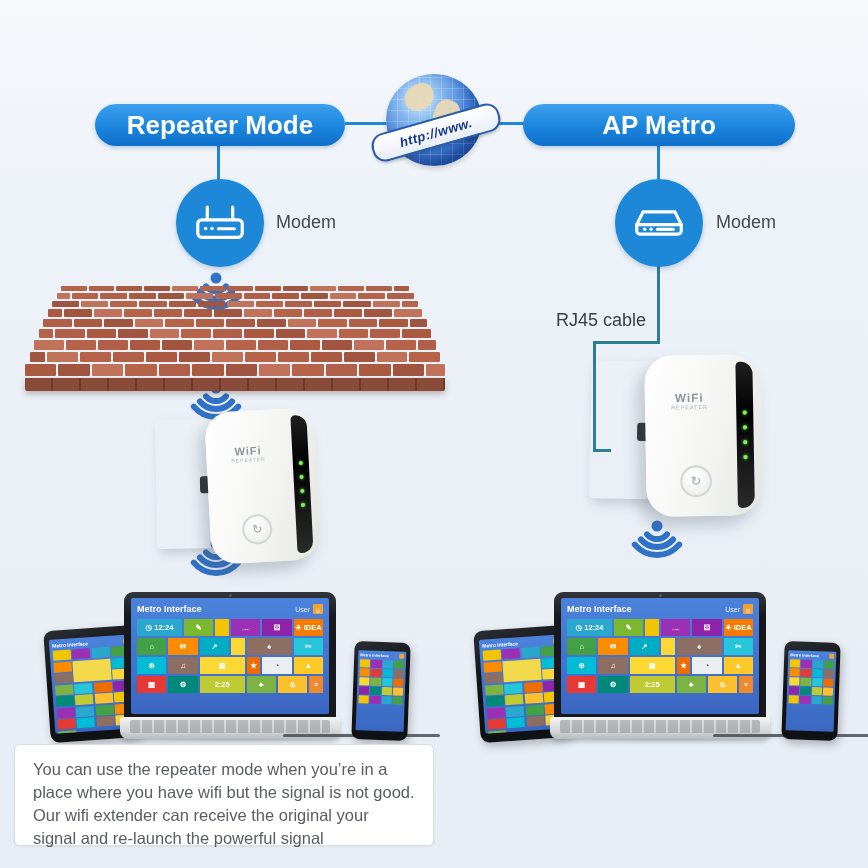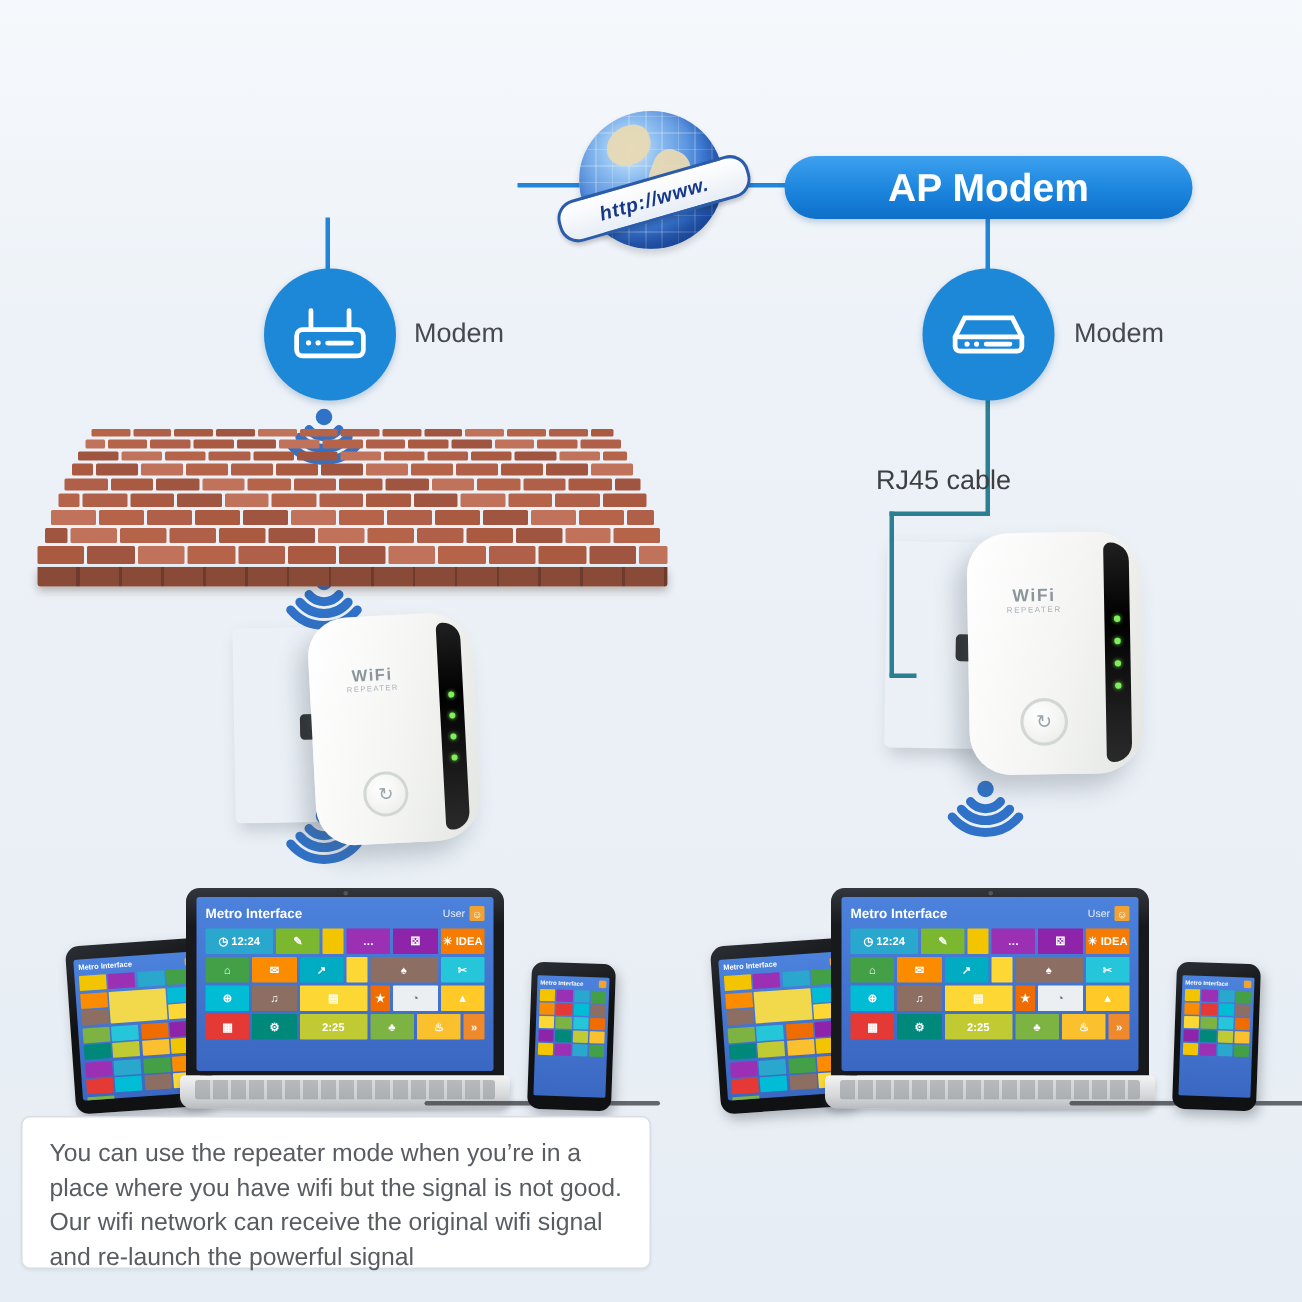--- a/index.html
+++ b/index.html
@@ -76,21 +76,21 @@
   .black-strip{position:absolute;right:8px;top:7px;bottom:7px;width:16px;
      background:linear-gradient(180deg,#202020,#000 35%,#1c1c1c 75%,#2a2a2a);
      border-radius:8px 22px 22px 8px;display:flex;flex-direction:column;
      align-items:center;justify-content:center;gap:10px;padding:14px 0;}
   .led{width:4px;height:4px;border-radius:50%;background:#7ef05a;box-shadow:0 0 3px #7ef05a;}
   .wps{position:absolute;left:32px;bottom:18px;width:26px;height:26px;border-radius:50%;
      border:2px solid #d2d7d5;background:radial-gradient(circle at 40% 35%,#ffffff,#e9ebe8);
      display:flex;align-items:center;justify-content:center;font-size:12px;color:#9aa4a9;}
 
   
-  .cable-label{font-size:18px;color:#3c4043;margin-left:28px;}
+  .cable-label{font-size:18px;color:#3c4043;}
 
   
   .trio{width:415px;height:152px;}
   .shadow-e{position:absolute;border-radius:50%;background:radial-gradient(ellipse,rgba(70,75,85,.35),rgba(70,75,85,0) 70%);}
   .laptop{position:absolute;left:95px;top:2px;width:220px;}
   .lcd{margin:0 auto;width:198px;height:116px;background:linear-gradient(180deg,#33363c,#17191d 20%);
        border-radius:9px 9px 0 0;padding:6px 7px 3px;position:relative;}
   .cam{position:absolute;left:50%;top:2px;width:3px;height:3px;margin-left:-1px;border-radius:50%;background:#555;}
   .mscreen{width:100%;height:100%;background:linear-gradient(180deg,#4c82dc,#3a67c2);border-radius:2px;
        padding:4px 6px;box-sizing:border-box;overflow:hidden;}
@@ -141,22 +141,25 @@
 
   <div class="abs line-blue" style="left:217px;top:145px;width:3px;height:36px;"></div>
   <div class="abs line-blue" style="left:657px;top:145px;width:3px;height:36px;"></div>
 
   <div class="abs line-teal" style="left:657px;top:265px;width:3px;height:78px;"></div>
   <div class="abs line-teal" style="left:593px;top:341px;width:67px;height:3px;"></div>
   <div class="abs line-teal" style="left:593px;top:341px;width:3px;height:110px;"></div>
   <div class="abs line-teal" style="left:593px;top:449px;width:18px;height:3px;"></div>
   <div class="abs cable-label" style="left:556px;top:310px;">RJ45 cable</div>
 
+  <div class="abs pill pill-left">
+    <span>Repeater Mode</span>
+  </div>
   <div class="abs pill pill-right">
-    <span>AP Modem</span>
+    <span>AP Metro</span>
   </div>
 
   <div class="abs globe">
     <div class="sphere">
       <div class="continent c1"></div>
       <div class="continent c2"></div>
       <div class="continent c3"></div>
     </div>
     <div class="ribbon">http://www.</div>
   </div>
@@ -621,15 +624,15 @@
             <div class="mini-tile" style="background: rgb(251, 192, 45);"></div>
             <div class="mini-tile" style="background: rgb(242, 197, 0);"></div>
             <div class="mini-tile" style="background: rgb(155, 48, 181);"></div>
             <div class="mini-tile" style="background: rgb(42, 167, 204);"></div>
             <div class="mini-tile" style="background: rgb(67, 160, 71);"></div>
           </div>
       </div>
     </div>
   </div>
 
-  <div class="abs desc-box" style="left:14px;top:744px;">You can use the repeater mode when you’re in a place where you have wifi but the signal is not good. Our wifi network can receive the original wifi signal and re-launch the powerful signal</div>
+  <div class="abs desc-box" style="left:14px;top:744px;">You can use the repeater mode when you’re in a place where you have wifi but the signal is not good. Our wifi extender can receive the original your signal and re-launch the powerful signal</div>
 
 </div>
 
 </body></html>

